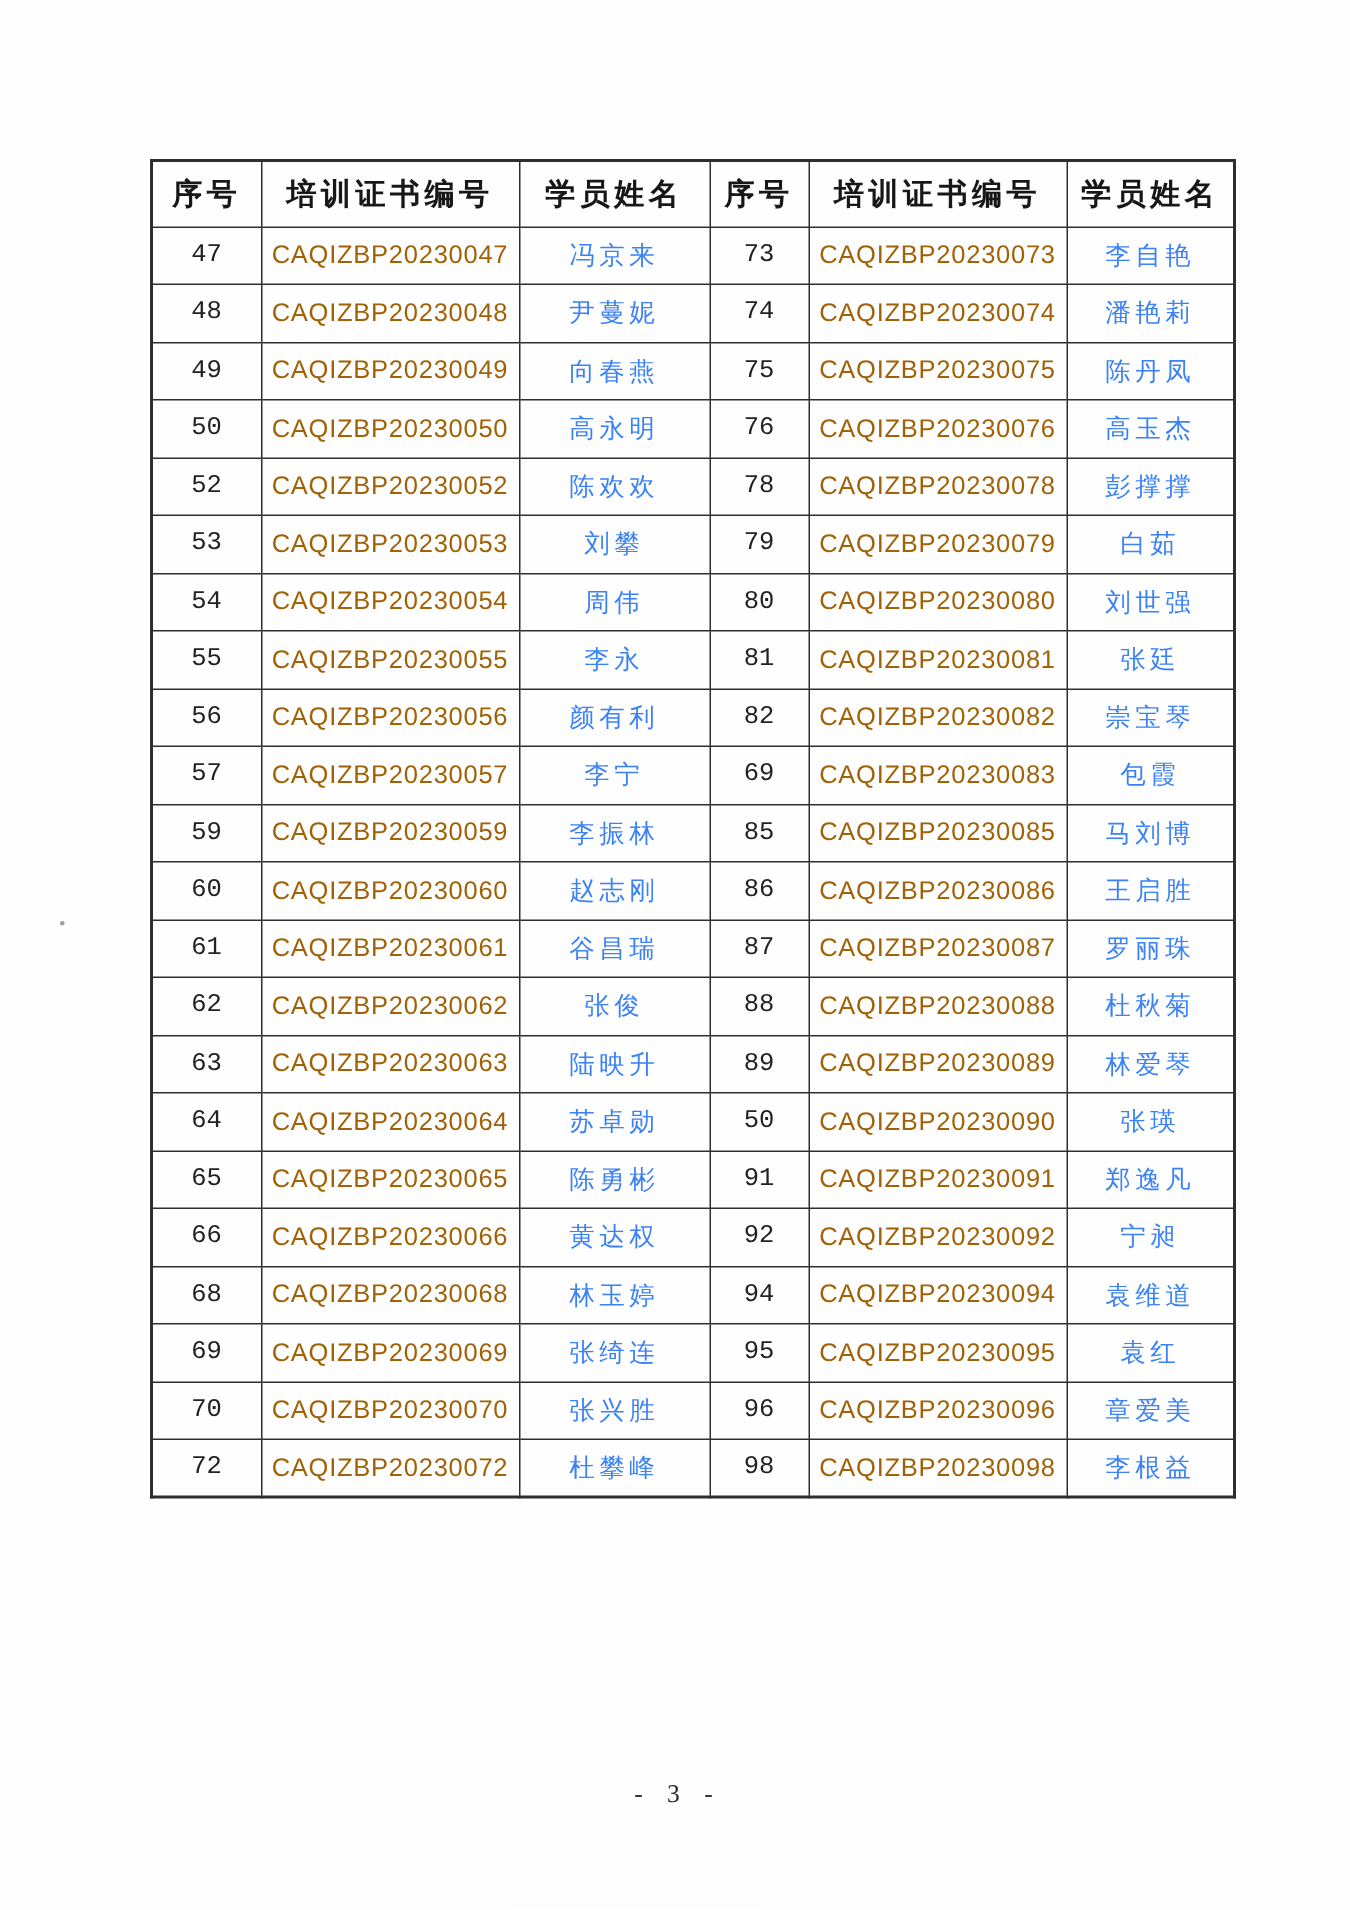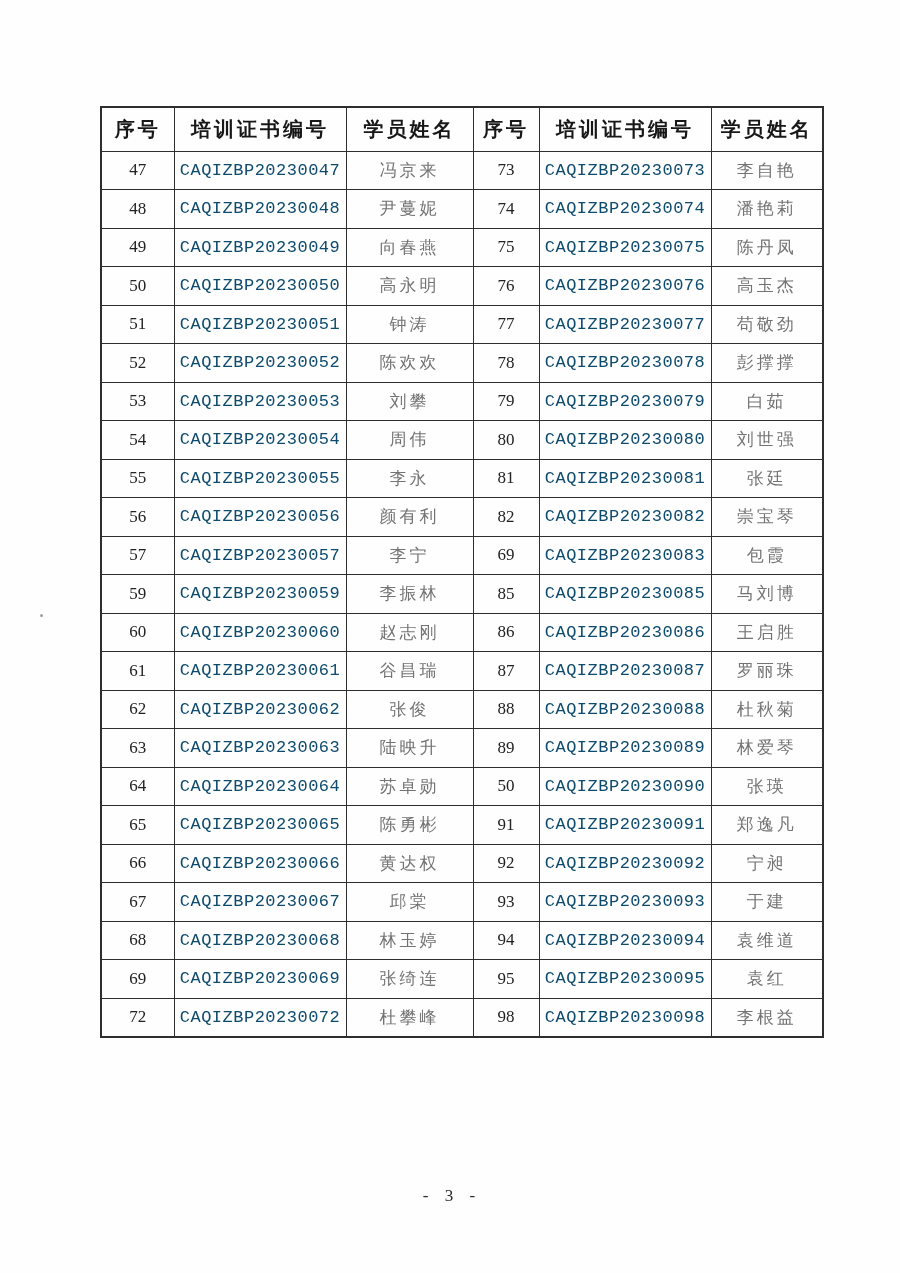--- a/index.html
+++ b/index.html
@@ -38,34 +38,34 @@
     font-size: 20px;
     font-weight: bold;
     letter-spacing: 3px;
     color: #171717;
   }
   table.cert-table td {
     height: 38.5px;
     font-size: 17px;
   }
   td.cell-no {
-    font-family: Liberation Serif, serif;
+    font-family: Liberation Mono, monospace;
     font-size: 17px;
     color: #222;
   }
   td.cell-cert {
-    font-family: Liberation Mono, monospace;
+    font-family: Liberation Sans, sans-serif;
     font-size: 16px;
     letter-spacing: 0.5px;
-    color: #0c4a6e;
+    color: #a16207;
   }
   td.cell-name {
     font-size: 16.5px;
     letter-spacing: 3px;
-    color: #737373;
+    color: #3b82f6;
   }
   .footer-pagenum {
     position: absolute;
     left: 0; top: 1186px;
     width: 900px;
     text-align: center;
     font-size: 17px;
     color: #2a2a2a;
     word-spacing: 8px;
     letter-spacing: 2px;
@@ -129,28 +129,20 @@
         </tr>
         <tr>
           <td class="cell-no">50</td>
           <td class="cell-cert">CAQIZBP20230050</td>
           <td class="cell-name">高永明</td>
           <td class="cell-no">76</td>
           <td class="cell-cert">CAQIZBP20230076</td>
           <td class="cell-name">高玉杰</td>
         </tr>
         <tr>
-          <td class="cell-no">51</td>
-          <td class="cell-cert">CAQIZBP20230051</td>
-          <td class="cell-name">钟涛</td>
-          <td class="cell-no">77</td>
-          <td class="cell-cert">CAQIZBP20230077</td>
-          <td class="cell-name">苟敬劲</td>
-        </tr>
-        <tr>
           <td class="cell-no">52</td>
           <td class="cell-cert">CAQIZBP20230052</td>
           <td class="cell-name">陈欢欢</td>
           <td class="cell-no">78</td>
           <td class="cell-cert">CAQIZBP20230078</td>
           <td class="cell-name">彭撑撑</td>
         </tr>
         <tr>
           <td class="cell-no">53</td>
           <td class="cell-cert">CAQIZBP20230053</td>
@@ -249,44 +241,44 @@
         </tr>
         <tr>
           <td class="cell-no">66</td>
           <td class="cell-cert">CAQIZBP20230066</td>
           <td class="cell-name">黄达权</td>
           <td class="cell-no">92</td>
           <td class="cell-cert">CAQIZBP20230092</td>
           <td class="cell-name">宁昶</td>
         </tr>
         <tr>
-          <td class="cell-no">67</td>
-          <td class="cell-cert">CAQIZBP20230067</td>
-          <td class="cell-name">邱棠</td>
-          <td class="cell-no">93</td>
-          <td class="cell-cert">CAQIZBP20230093</td>
-          <td class="cell-name">于建</td>
-        </tr>
-        <tr>
           <td class="cell-no">68</td>
           <td class="cell-cert">CAQIZBP20230068</td>
           <td class="cell-name">林玉婷</td>
           <td class="cell-no">94</td>
           <td class="cell-cert">CAQIZBP20230094</td>
           <td class="cell-name">袁维道</td>
         </tr>
         <tr>
           <td class="cell-no">69</td>
           <td class="cell-cert">CAQIZBP20230069</td>
           <td class="cell-name">张绮连</td>
           <td class="cell-no">95</td>
           <td class="cell-cert">CAQIZBP20230095</td>
           <td class="cell-name">袁红</td>
         </tr>
         <tr>
+          <td class="cell-no">70</td>
+          <td class="cell-cert">CAQIZBP20230070</td>
+          <td class="cell-name">张兴胜</td>
+          <td class="cell-no">96</td>
+          <td class="cell-cert">CAQIZBP20230096</td>
+          <td class="cell-name">章爱美</td>
+        </tr>
+        <tr>
           <td class="cell-no">72</td>
           <td class="cell-cert">CAQIZBP20230072</td>
           <td class="cell-name">杜攀峰</td>
           <td class="cell-no">98</td>
           <td class="cell-cert">CAQIZBP20230098</td>
           <td class="cell-name">李根益</td>
         </tr>
       </tbody>
   </table>
 

